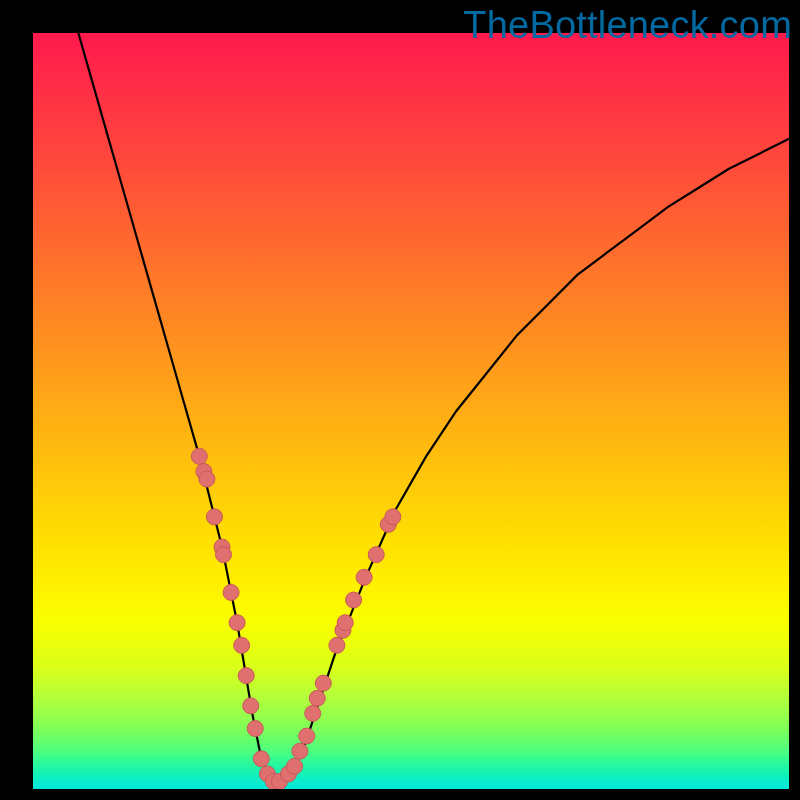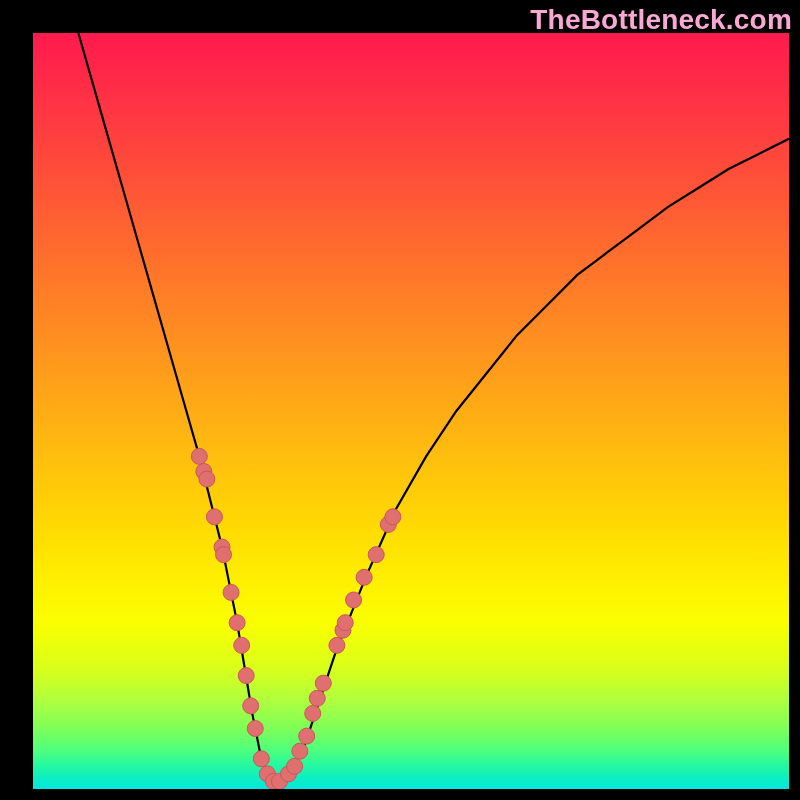--- a/index.html
+++ b/index.html
@@ -47,23 +47,23 @@
       #4dff7f 95%,
       #22f7a2 97%,
       #0defc2 98.5%,
       #05e7de 100%
     );
   }
   .watermark {
     position: absolute;
     top: 4px;
     right: 8px;
-    color: #f9a8d4;
-    font-size: 28px;
-    font-weight: 700;
+    color: #0369a1;
+    font-size: 38px;
+    font-weight: 400;
     letter-spacing: 0.2px;
     z-index: 5;
   }
   svg.overlay {
     position: absolute;
     left: 33px;
     top: 33px;
     width: 756px;
     height: 756px;
     z-index: 3;

